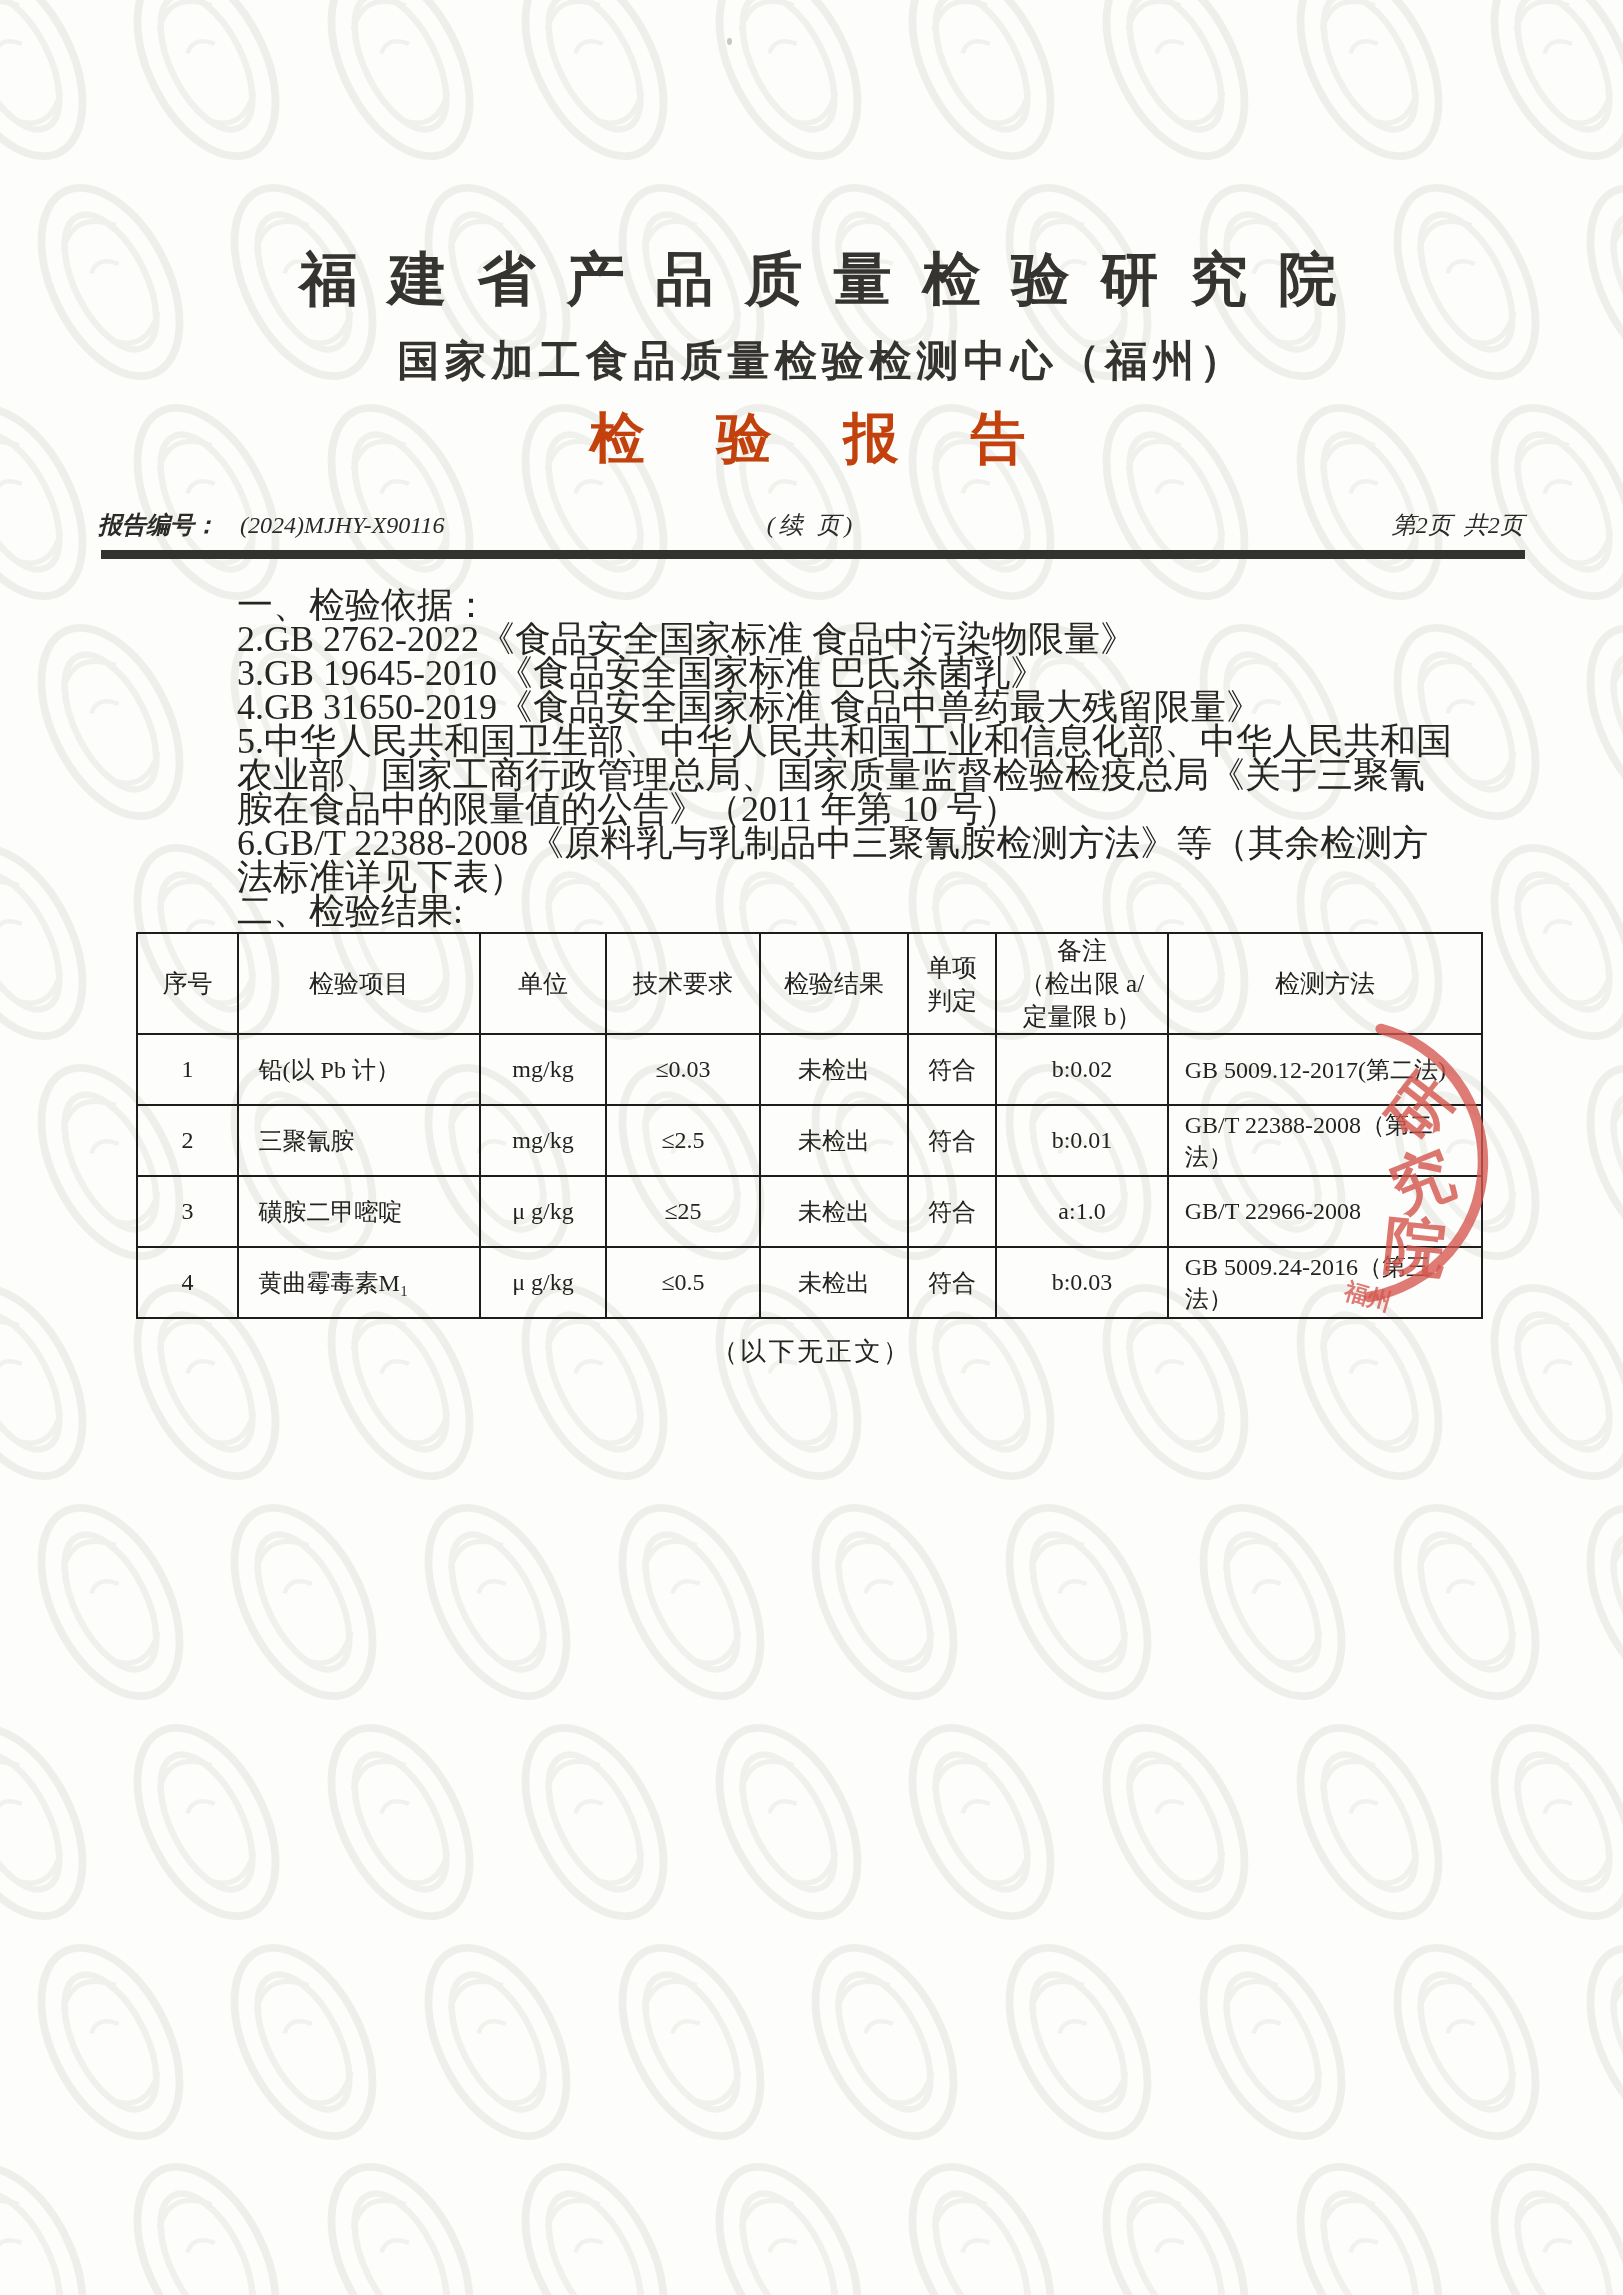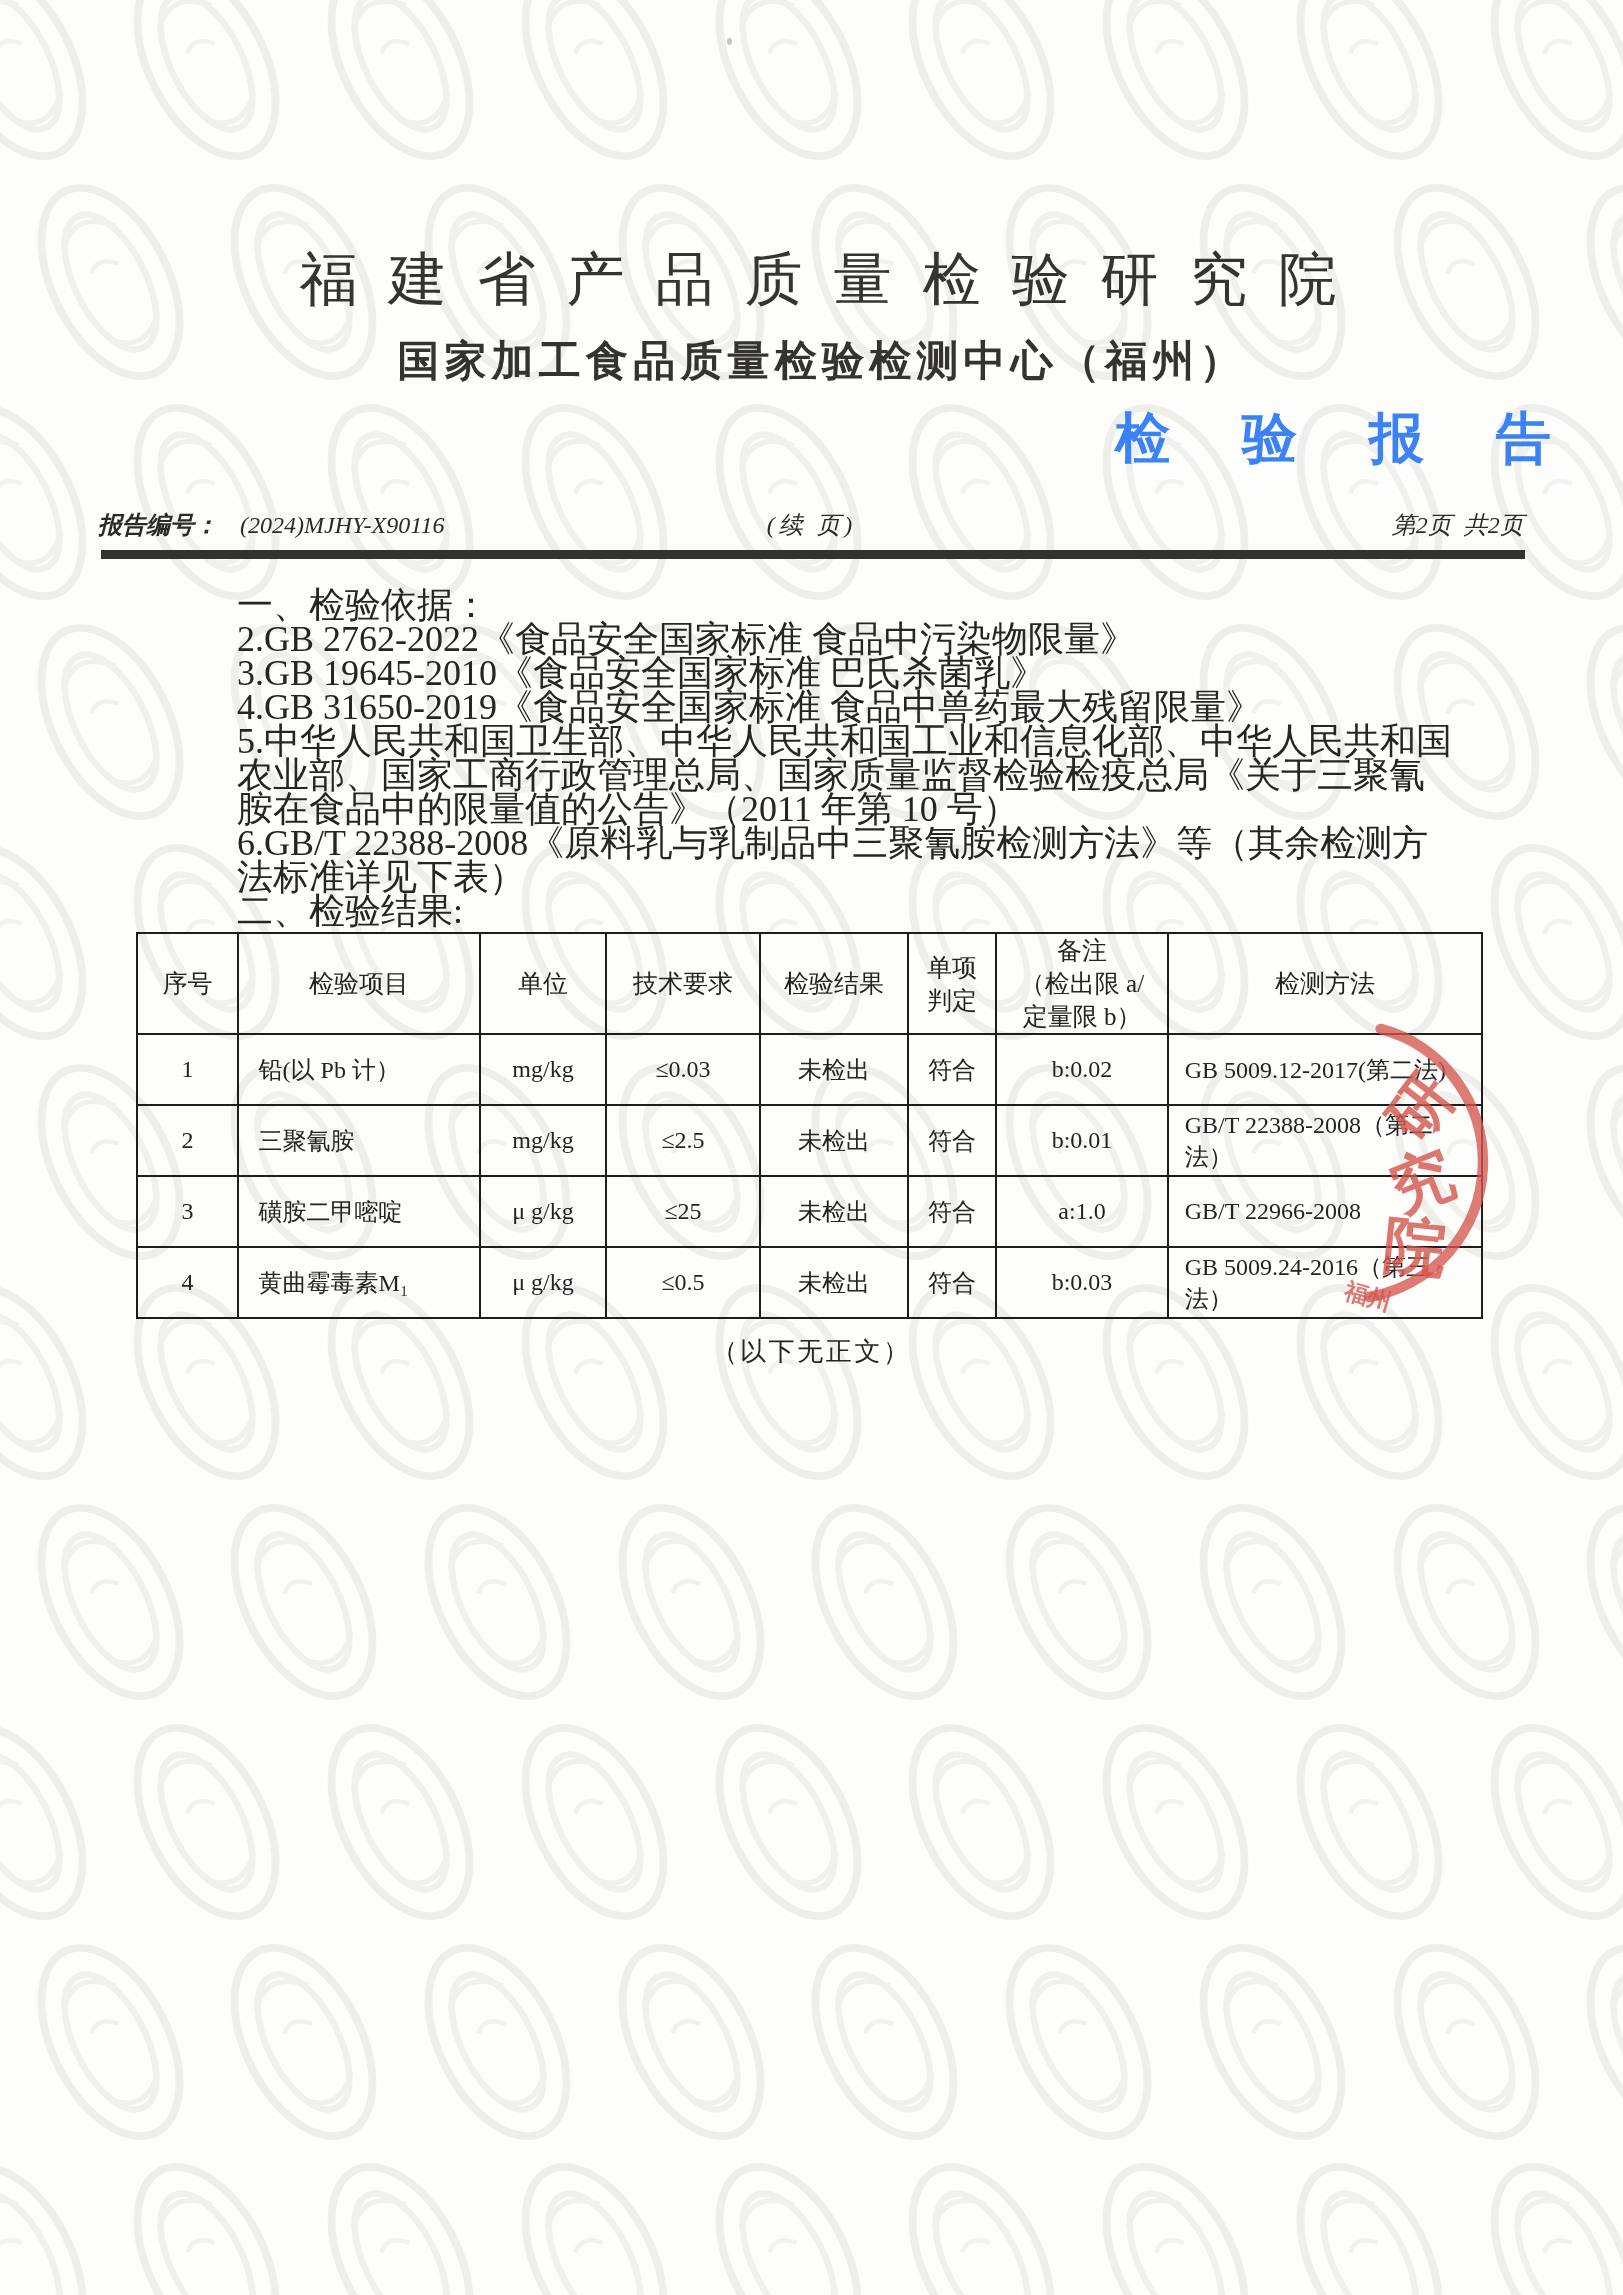--- a/index.html
+++ b/index.html
@@ -11,35 +11,35 @@
     font-family:"Liberation Serif","DejaVu Serif",serif;
     color:#22221f;
   }
   
   .wm-layer{position:absolute;inset:0;z-index:0;}
   .wm{position:absolute;opacity:.5;}
   
   .content{position:absolute;inset:0;z-index:1;}
   .org-title{
     position:absolute;top:241px;left:0;width:100%;
-    text-align:center;font-size:58px;font-weight:400;
+    text-align:center;font-size:58px;font-weight:700;
     letter-spacing:31px;padding-left:44px;box-sizing:border-box;
     color:#353431;white-space:nowrap;
   }
   .center-name{
     position:absolute;top:333px;left:0;width:100%;
     text-align:center;font-size:42px;font-weight:700;
     letter-spacing:5.2px;padding-left:21px;box-sizing:border-box;
     color:#34332f;white-space:nowrap;
   }
   .report-title{
     position:absolute;top:402px;left:0;width:100%;
-    text-align:right;font-size:55px;font-weight:700;
+    text-align:center;font-size:55px;font-weight:700;
     letter-spacing:72px;padding-left:64px;box-sizing:border-box;
-    color:#3b82f6;white-space:nowrap;
+    color:#c2410c;white-space:nowrap;
   }
   .meta-row{
     position:absolute;top:509px;left:98px;right:98px;height:31px;
     font-size:24px;color:#2b2a27;font-style:italic;
   }
   .meta-left{position:absolute;left:0;top:0;display:flex;gap:22px;align-items:baseline;}
   .meta-label{font-weight:700;}
   .meta-center{position:absolute;left:0;width:100%;text-align:center;top:0;letter-spacing:3.9px;}
   .meta-right{position:absolute;right:1.3px;top:0;white-space:pre;}
   .rule{

